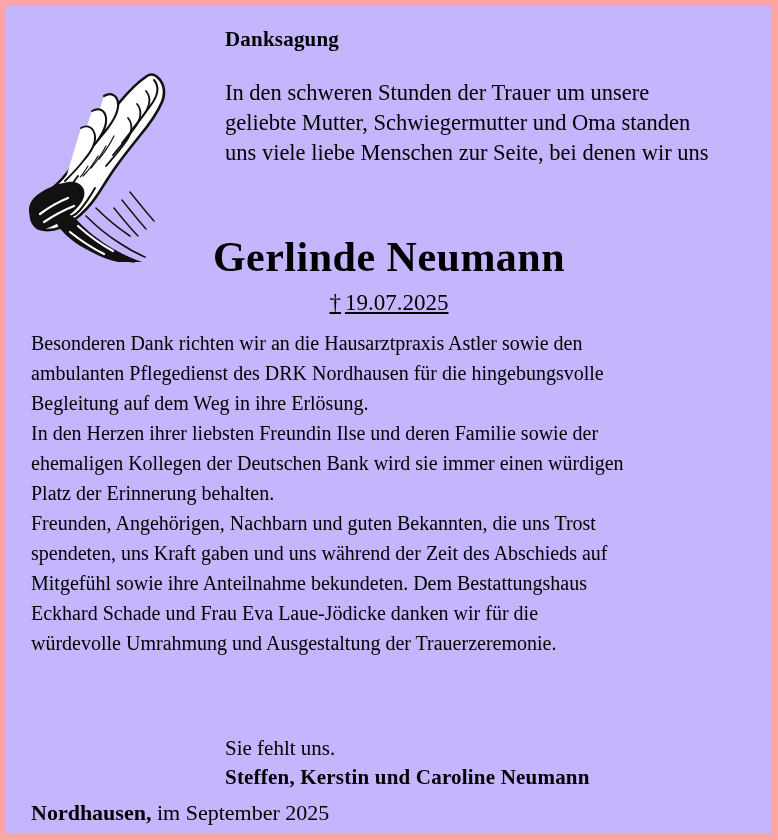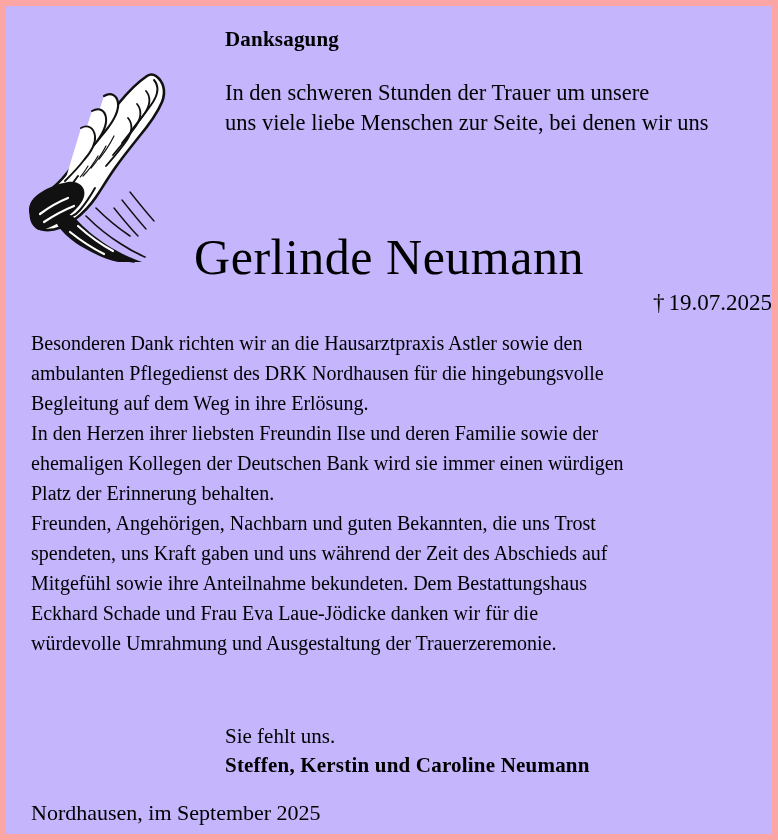--- a/index.html
+++ b/index.html
@@ -60,33 +60,34 @@
   }
   .intro .ln { display: block; white-space: nowrap; }
 
   
   .name {
     position: absolute;
     left: 0;
     right: 0;
     top: 226px;
     text-align: center;
-    font-size: 50px;
-    font-weight: normal;
+    font-size: 42px;
+    font-weight: bold;
     line-height: 50px;
     letter-spacing: 0.5px;
   }
   .date {
     position: absolute;
     left: 0;
     right: 0;
     top: 283px;
-    text-align: right;
+    text-align: center;
     font-size: 23px;
     line-height: 28px;
+    text-decoration: underline;
   }
   .date .cross { margin-right: 4px; }
 
   
   .body-text {
     position: absolute;
     left: 25px;
     top: 322px;
     width: 735px;
     font-size: 20px;
@@ -95,38 +96,38 @@
   .body-text .ln { display: block; white-space: nowrap; }
 
   
   .closing {
     position: absolute;
     left: 219px;
     top: 716px;
     font-size: 21px;
     line-height: 29px;
   }
-  .closing .soft { display: block; white-space: nowrap; }
+  .closing .soft { display: block; white-space: nowrap; margin-top: 12px; }
   .closing .family {
     display: block;
     font-weight: bold;
     white-space: nowrap;
     letter-spacing: 0.2px;
   }
 
   
   .footer {
     position: absolute;
     left: 25px;
     top: 793px;
     font-size: 22px;
     line-height: 28px;
     white-space: nowrap;
   }
-  .footer .place { font-weight: normal; }
+  .footer .place { font-weight: bold; }
   .footer .when { font-weight: normal; }
 </style>
 </head>
 <body>
 
 <div id="notice">
 
   <div class="hands-wrap">
     <svg viewBox="0 0 160 205" xmlns="http://www.w3.org/2000/svg" aria-hidden="true">
       <g fill="none" stroke="#111111" stroke-linecap="round" stroke-linejoin="round">
@@ -185,20 +186,21 @@
         <path d="M104 142 C112 152 120 162 128 171"></path>
         <path d="M112 134 C120 144 128 154 136 163"></path>
       </g>
     </svg>
   </div>
 
   <div class="heading">Danksagung</div>
 
   <div class="intro">
     <span class="ln">In den schweren Stunden der Trauer um unsere</span>
+    <span class="ln">geliebte Mutter, Schwiegermutter und Oma standen</span>
     <span class="ln">uns viele liebe Menschen zur Seite, bei denen wir uns</span>
   </div>
 
   <div class="name">Gerlinde Neumann</div>
   <div class="date">
     <span class="cross">†</span><span>19.07.2025</span>
   </div>
 
   <div class="body-text">
     <span class="ln">Besonderen Dank richten wir an die Hausarztpraxis Astler sowie den</span>

